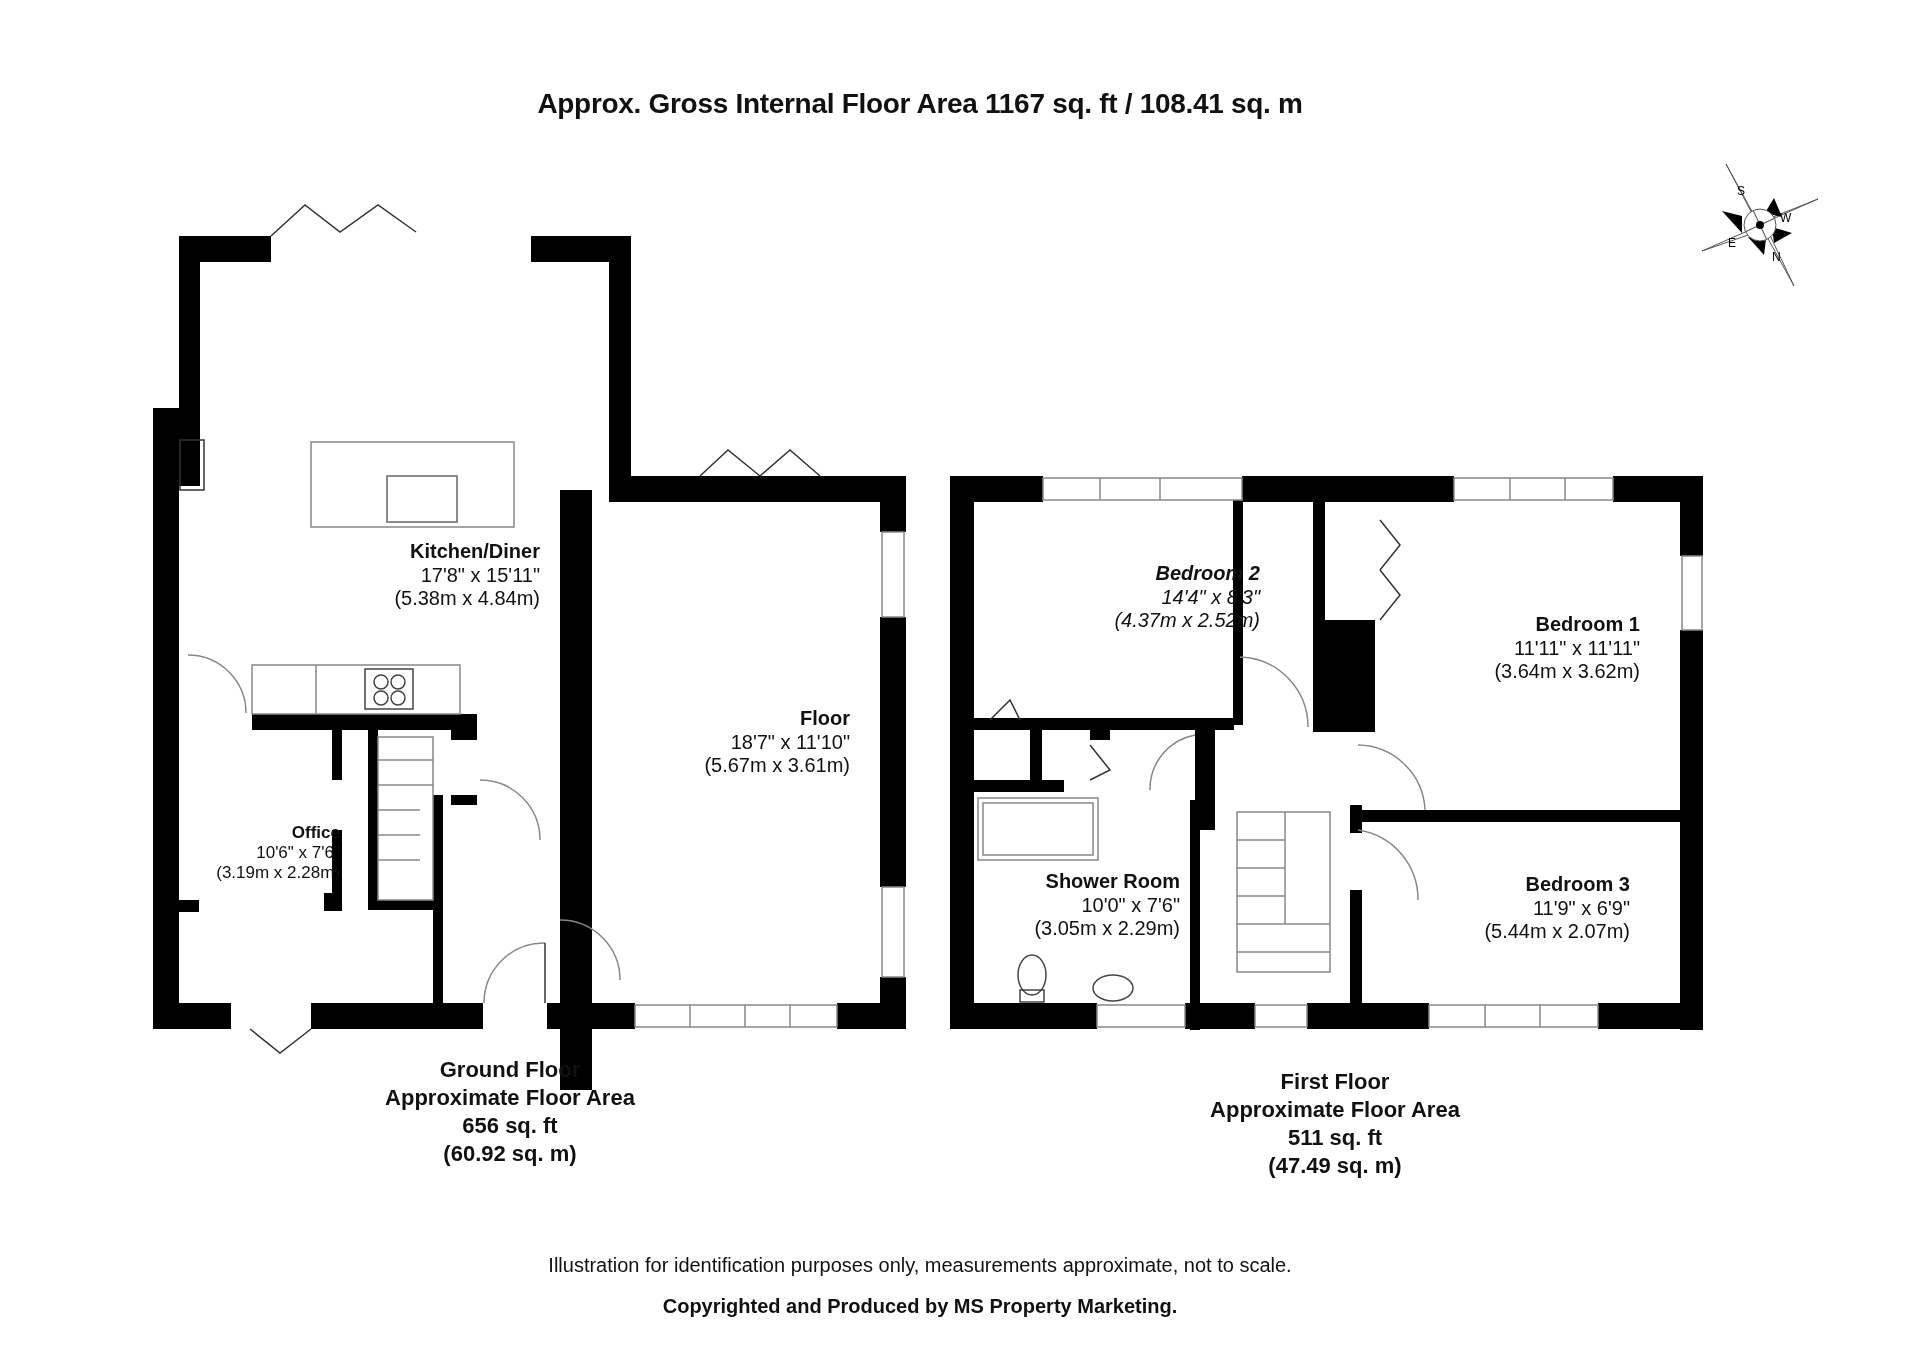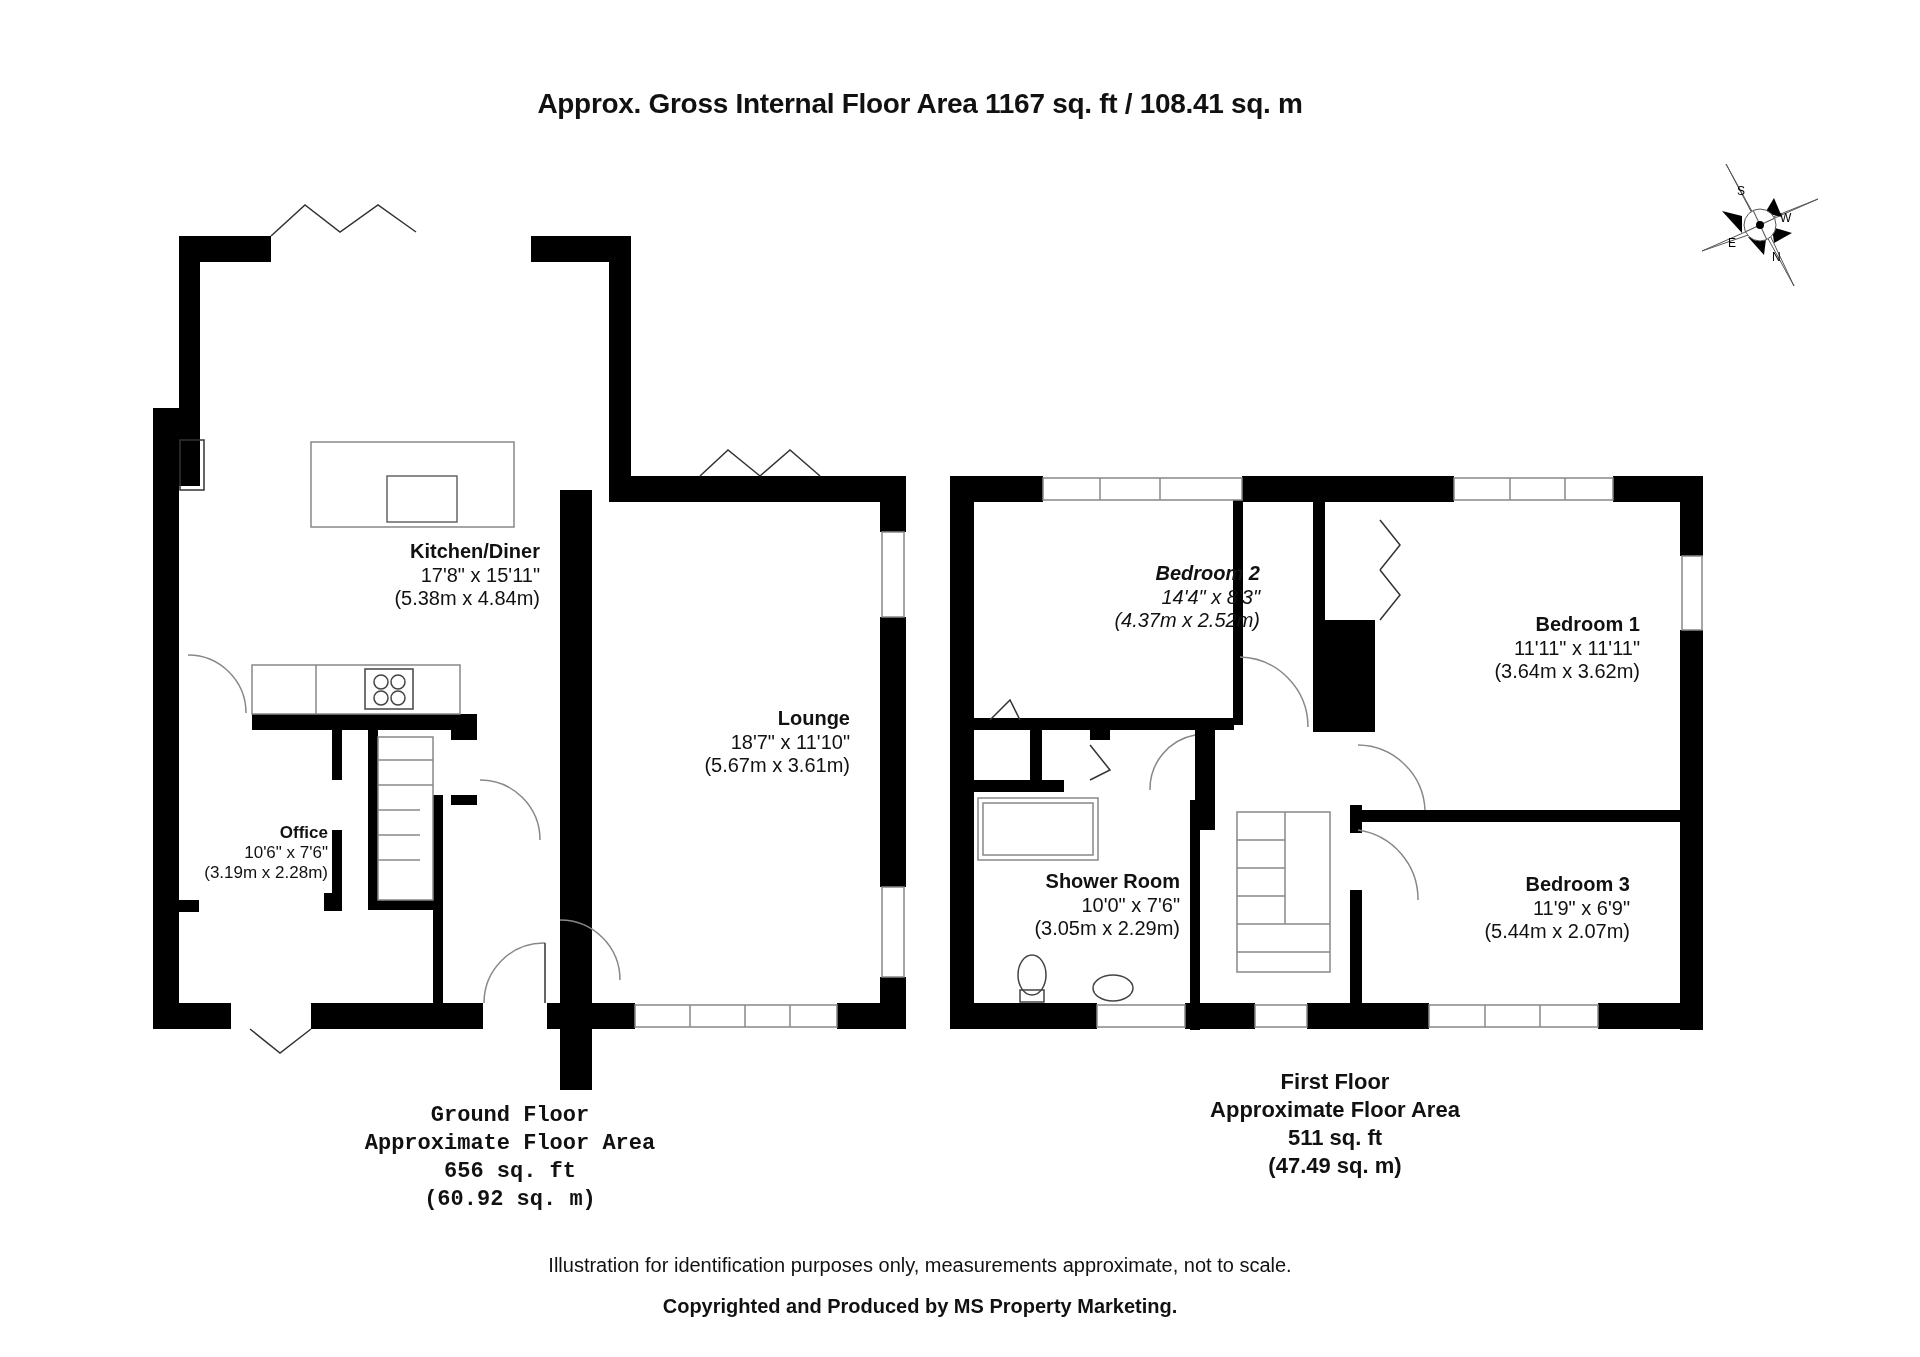--- a/index.html
+++ b/index.html
@@ -175,27 +175,27 @@
     <text x="-32" y="22" font-size="12" font-family="Liberation Sans, sans-serif">E</text>
     <text x="12" y="36" font-size="12" font-family="Liberation Sans, sans-serif">N</text>
   </g>
 </svg>
 
 <div class="label" style="left:300px; top:540px; width:240px;">
   <div class="name">Kitchen/Diner</div>
   <div>17'8" x 15'11"</div>
   <div>(5.38m x 4.84m)</div>
 </div>
-<div class="label" style="left:168px; top:823px; width:160px; font-size:17px;">
+<div class="label" style="left:180px; top:823px; width:160px; font-size:17px;">
   <div class="name">Office</div>
   <div>10'6" x 7'6"</div>
   <div>(3.19m x 2.28m)</div>
 </div>
 <div class="label" style="left:640px; top:707px; width:210px;">
-  <div class="name">Lounge</div>
+  <div class="name">Floor</div>
   <div>18'7" x 11'10"</div>
   <div>(5.67m x 3.61m)</div>
 </div>
 <div class="label" style="left:1040px; top:562px; width:220px;font-style:italic;">
   <div class="name">Bedroom 2</div>
   <div>14'4" x 8'3"</div>
   <div>(4.37m x 2.52m)</div>
 </div>
 <div class="label" style="left:1420px; top:613px; width:220px;">
   <div class="name">Bedroom 1</div>
@@ -206,21 +206,21 @@
   <div class="name">Shower Room</div>
   <div>10'0" x 7'6"</div>
   <div>(3.05m x 2.29m)</div>
 </div>
 <div class="label" style="left:1430px; top:873px; width:200px;">
   <div class="name">Bedroom 3</div>
   <div>11'9" x 6'9"</div>
   <div>(5.44m x 2.07m)</div>
 </div>
 
-<div class="floor-caption" style="left:360px; top:1102px; width:300px;font-family:Liberation Mono, monospace;">
+<div class="floor-caption" style="left:360px; top:1056px; width:300px;">
   <div>Ground Floor</div>
   <div>Approximate Floor Area</div>
   <div>656 sq. ft</div>
   <div>(60.92 sq. m)</div>
 </div>
 <div class="floor-caption" style="left:1180px; top:1068px; width:310px;">
   <div>First Floor</div>
   <div>Approximate Floor Area</div>
   <div>511 sq. ft</div>
   <div>(47.49 sq. m)</div>

